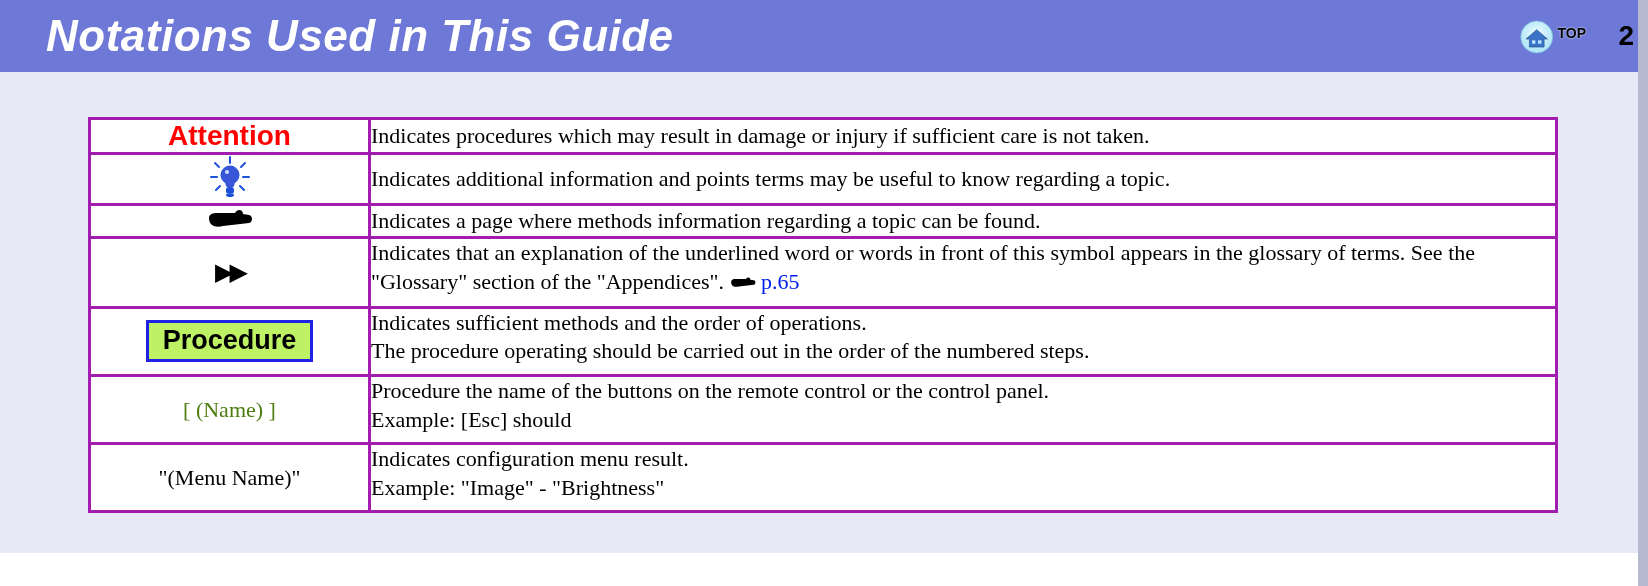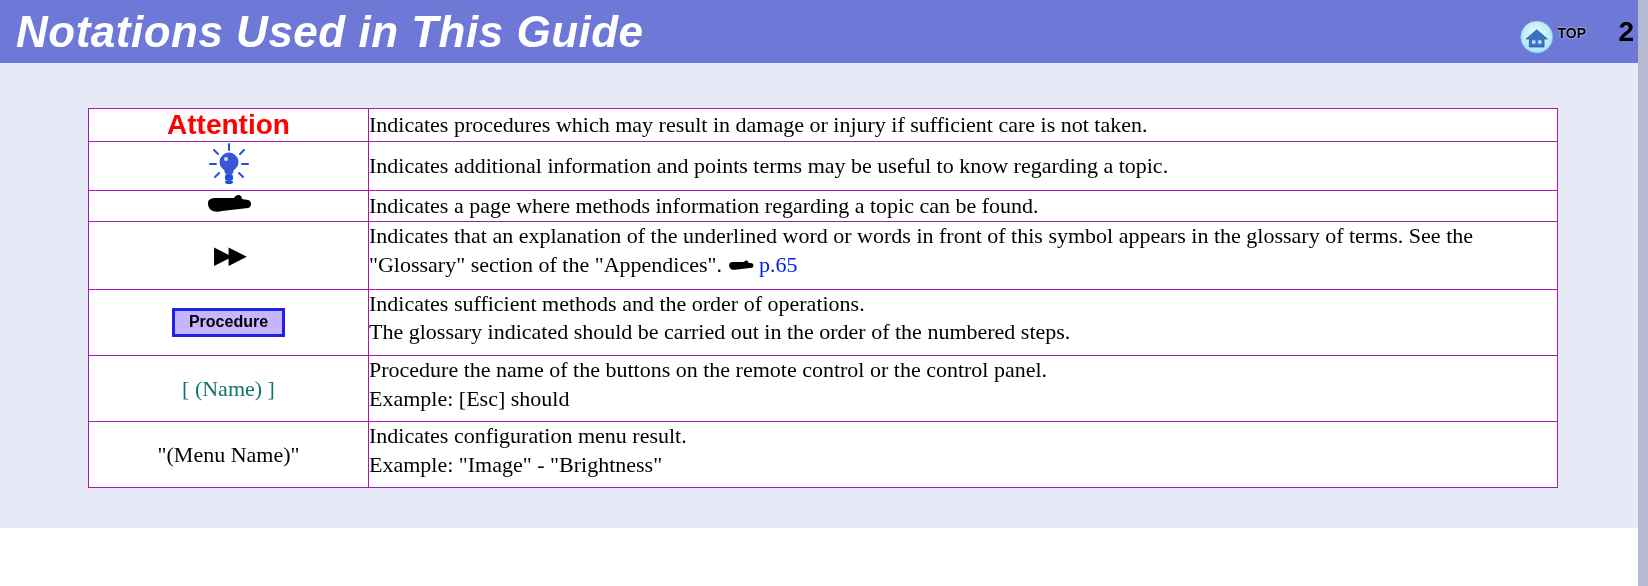--- a/index.html
+++ b/index.html
@@ -6,25 +6,25 @@
     body {
       width: 1648px;
       height: 586px;
       font-family: "Times New Roman", Times, serif;
       background: #ffffff;
       position: relative;
       overflow: hidden;
     }
     .header-bar {
       width: 100%;
-      height: 63px;
+      height: 72px;
       background: #6d78d7;
       display: flex;
       align-items: center;
-      padding-left: 16px;
+      padding-left: 46px;
       position: relative;
     }
     .header-title {
       color: #ffffff;
       font-family: Arial, Helvetica, sans-serif;
       font-weight: bold;
       font-style: italic;
       font-size: 44px;
       letter-spacing: 0.5px;
     }
@@ -67,21 +67,21 @@
     .table-wrap {
       margin: 0 90px 0 88px;
       background: #ffffff;
     }
     table.notations {
       width: 100%;
       border-collapse: collapse;
       table-layout: fixed;
     }
     table.notations td {
-      border: 1px solid #a21caf;
+      border: 3px solid #a21caf;
       padding: 0;
       vertical-align: middle;
       margin-top: 24px;
     }
     table.notations col.c1 { width: 280px; }
     .symcell {
       text-align: center;
       vertical-align: middle;
       padding: 18px 6px;
     }
@@ -95,30 +95,30 @@
     .attention-label {
       font-family: Arial, Helvetica, sans-serif;
       font-weight: bold;
       font-size: 28px;
       color: #ff0000;
     }
     .procedure-badge {
       display: inline-block;
       font-family: Arial, Helvetica, sans-serif;
       font-weight: bold;
-      font-size: 16px;
+      font-size: 27px;
       color: #000000;
-      background: #c4b5fd;
+      background: #bef264;
       border: 3px solid #1f22e5;
       padding: 2px 14px 3px 14px;
     }
     .name-btn {
       font-family: "Times New Roman", Times, serif;
       font-size: 22px;
-      color: #0f766e;
+      color: #4d7c0f;
     }
     .menu-name {
       font-family: "Times New Roman", Times, serif;
       font-size: 22px;
       color: #000;
     }
     .page-link {
       color: #0021ec;
       font-size: 22px;
     }
@@ -227,21 +227,21 @@
             <span class="page-link">p.65</span>
           </td>
         </tr>
 
         <tr>
           <td class="symcell" style="padding:10px 6px;">
             <span class="procedure-badge">Procedure</span>
           </td>
           <td class="desccell tight">
             <div>Indicates sufficient methods and the order of operations.</div>
-            <div>The glossary indicated should be carried out in the order of the numbered steps.</div>
+            <div>The procedure operating should be carried out in the order of the numbered steps.</div>
           </td>
         </tr>
 
         <tr>
           <td class="symcell" style="padding:8px 6px;">
             <span class="name-btn">[ (Name) ]</span>
           </td>
           <td class="desccell tight">
             <div>Procedure the name of the buttons on the remote control or the control panel.</div>
             <div>Example: [Esc] should</div>

